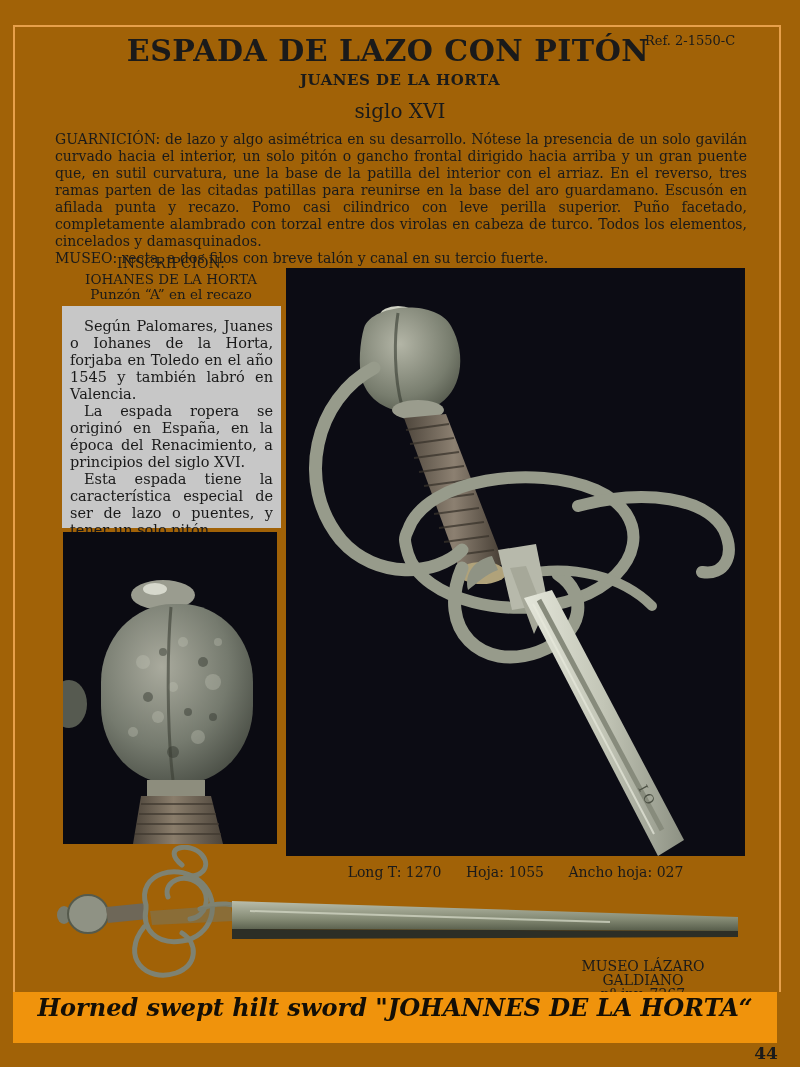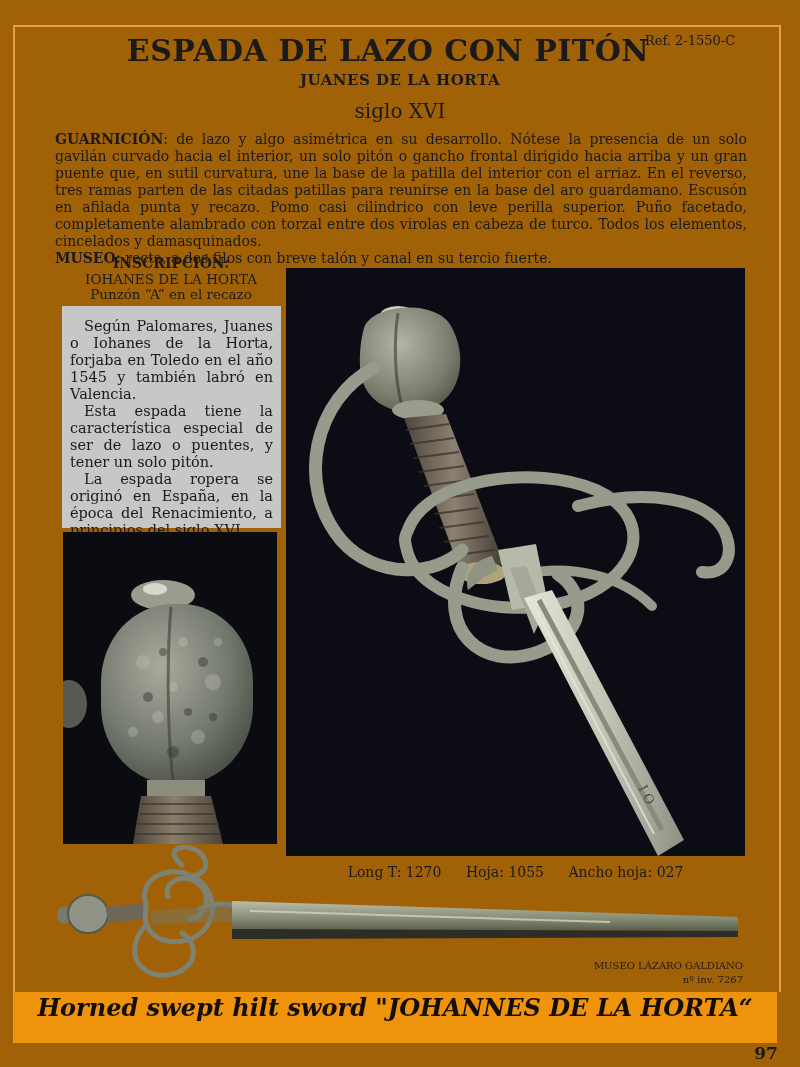--- a/index.html
+++ b/index.html
@@ -9,34 +9,34 @@
          border:2px solid #e7a04a;border-bottom:none;box-sizing:border-box;}
   .ref{position:absolute;top:33px;left:645px;width:105px;font-size:13px;text-align:left;}
   .title{position:absolute;top:33px;left:48px;width:680px;text-align:center;
          font-size:30px;font-weight:bold;letter-spacing:.5px;white-space:nowrap;}
   .subtitle{position:absolute;top:71px;left:60px;width:680px;text-align:center;
             font-size:15px;font-weight:bold;letter-spacing:.5px;}
   .period{position:absolute;top:99px;left:60px;width:680px;text-align:center;font-size:20px;}
   .bodytext{position:absolute;top:131px;left:55px;width:692px;font-size:14px;
             line-height:17px;text-align:justify;}
   .bodytext p{margin:0;}
-  .lbl{font-weight:bold;}
+  .lbl{font-weight:normal;}
   .inscription{position:absolute;top:256px;left:60px;width:222px;text-align:center;
                font-size:13.5px;line-height:15.5px;}
   .inscription .lbl{font-size:14px;}
   .notebox{position:absolute;top:306px;left:62px;width:219px;height:222px;background:#c7c7c7;
            box-sizing:border-box;padding:12px 8px 4px 8px;font-size:14.5px;line-height:17px;
            text-align:justify;}
   .notebox p{margin:0;text-indent:14px;}
   .photo{position:absolute;display:block;}
   .measure{position:absolute;top:864px;left:286px;width:459px;text-align:center;
            font-size:14px;white-space:nowrap;}
   .measure span{margin:12px 10px;}
-  .museum{position:absolute;top:959px;left:543px;width:200px;text-align:right;
-          font-size:10px;line-height:14px;}
+  .museum{position:absolute;top:959px;left:543px;width:200px;text-align:center;
+          font-size:14px;line-height:14px;}
   .banner{position:absolute;top:992px;left:13px;width:764px;height:51px;background:#f0930c;
           text-align:center;color:#140f06;}
   .banner .l1{margin-top:2px;font-size:24px;font-weight:bold;font-style:italic;line-height:28px;}
   .banner .l2{font-size:17px;font-style:italic;line-height:19px;}
   .pagenum{position:absolute;top:1043px;left:748px;width:36px;text-align:center;
            font-size:17px;font-weight:bold;}
 </style>
 </head>
 <body>
 
@@ -55,22 +55,22 @@
   </div>
 
   <div class="inscription">
     <div class="lbl">INSCRIPCIÓN:</div>
     <div>IOHANES DE LA HORTA</div>
     <div>Punzón “A” en el recazo</div>
   </div>
 
   <div class="notebox">
     <p>Según Palomares, Juanes o Iohanes de la Horta, forjaba en Toledo en el año 1545 y también labró en Valencia.</p>
+    <p>La espada ropera se originó en España, en la época del Renacimiento, a principios del siglo XVI.</p>
     <p>Esta espada tiene la característica especial de ser de lazo o puentes, y tener un solo pitón.</p>
-    <p>La espada ropera se originó en España, en la época del Renacimiento, a principios del siglo XVI.</p>
   </div>
 
   <svg class="photo" style="left:63px;top:532px;" width="214" height="312" viewBox="0 0 214 312">
     <defs>
       <radialGradient id="pmet" cx="40%" cy="35%" r="80%">
         <stop offset="0%" stop-color="#a9aa9d"></stop>
         <stop offset="55%" stop-color="#757a6e"></stop>
         <stop offset="100%" stop-color="#3c4038"></stop>
       </radialGradient>
       <linearGradient id="gripg" x1="0" y1="0" x2="1" y2="0">
@@ -204,15 +204,15 @@
 
   <div class="museum">
     <div>MUSEO LÁZARO GALDIANO</div>
     <div>nº inv. 7267</div>
   </div>
 
   <div class="banner">
     <div class="l1">Horned swept hilt sword "JOHANNES DE LA HORTA“</div>
   </div>
 
-  <div class="pagenum">97</div>
+  <div class="pagenum">44</div>
 
 </div>
 
 </body></html>

